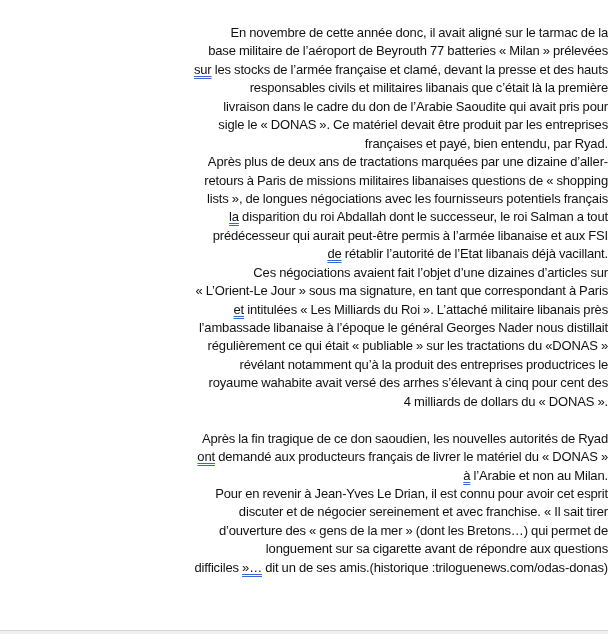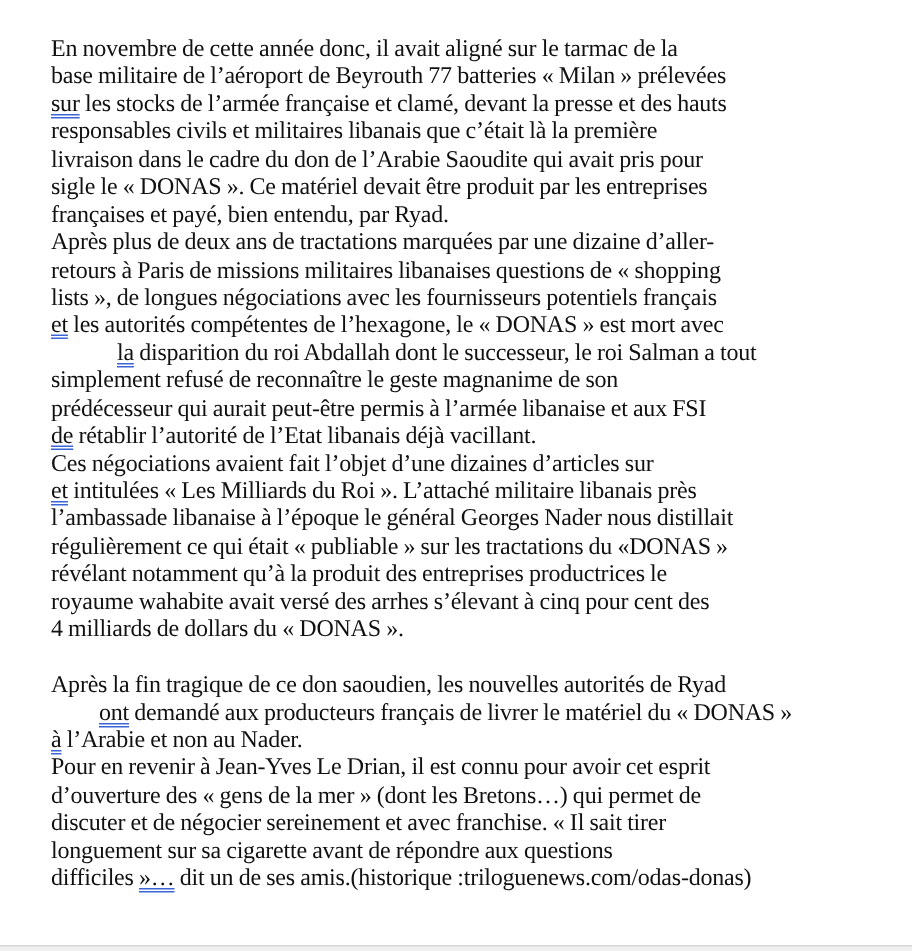--- a/index.html
+++ b/index.html
@@ -3,26 +3,27 @@
   <meta charset="utf-8">
   <style>
     html, body { margin: 0; padding: 0; background: #ffffff; }
     body { width: 608px; height: 634px; overflow: hidden; position: relative; }
     .page {
       position: absolute; left: 0; top: 0; width: 608px; height: 630px;
       background: #ffffff;
     }
     .text {
       position: absolute; left: 34px; top: 24px; width: 574px;
-      font-family: Liberation Serif, serif;
-      font-size: 16px;
+      font-family: Liberation Sans, sans-serif;
+      font-size: 13px;
       line-height: 18.45px;
       color: #111111;
       letter-spacing: -0.15px;
       word-spacing: -0.3px;
+      text-align: right;
     }
     .line { white-space: nowrap; height: 18.45px; }
     .gm {
       text-decoration: underline double #3b64d6;
       text-decoration-thickness: 1px;
       text-underline-offset: 2px;
     }
     .bottom-bar {
       position: absolute; left: 0; top: 630px; width: 608px; height: 4px;
       background: #f0f0f0; border-top: 1px solid #d6d6d6;
@@ -39,43 +40,42 @@
         <div class="line"><span class="gm" style="white-space: pre;">sur</span><span style="white-space: pre;"> les stocks de l’armée française et clamé, devant la presse et des hauts</span></div>
         <div class="line"><span style="white-space: pre;">responsables civils et militaires libanais que c’était là la première</span></div>
         <div class="line"><span style="white-space: pre;">livraison dans le cadre du don de l’Arabie Saoudite qui avait pris pour</span></div>
         <div class="line"><span style="white-space: pre;">sigle le « DONAS ». Ce matériel devait être produit par les entreprises</span></div>
         <div class="line"><span style="white-space: pre;">françaises et payé, bien entendu, par Ryad.</span></div>
       </div>
       <div>
         <div class="line"><span style="white-space: pre;">Après plus de deux ans de tractations marquées par une dizaine d’aller-</span></div>
         <div class="line"><span style="white-space: pre;">retours à Paris de missions militaires libanaises questions de « shopping</span></div>
         <div class="line"><span style="white-space: pre;">lists », de longues négociations avec les fournisseurs potentiels français</span></div>
-        <div class="line"><span class="gm" style="white-space: pre;">et</span><span style="white-space: pre;"> les autorités compétentes de l’hexagone, le « DONAS » est mort avec</span></div>
         <div class="line"><span class="gm" style="white-space: pre; margin-left: 44px;">la</span><span style="white-space: pre;"> disparition du roi Abdallah dont le successeur, le roi Salman a tout</span></div>
-        <div class="line"><span style="white-space: pre;">simplement refusé de reconnaître le geste magnanime de son</span></div>
         <div class="line"><span style="white-space: pre;">prédécesseur qui aurait peut-être permis à l’armée libanaise et aux FSI</span></div>
         <div class="line"><span class="gm" style="white-space: pre;">de</span><span style="white-space: pre;"> rétablir l’autorité de l’Etat libanais déjà vacillant.</span></div>
       </div>
       <div>
         <div class="line"><span style="white-space: pre;">Ces négociations avaient fait l’objet d’une dizaines d’articles sur</span></div>
+        <div class="line"><span style="white-space: pre;">« L’Orient-Le Jour » sous ma signature, en tant que correspondant à Paris</span></div>
         <div class="line"><span class="gm" style="white-space: pre;">et</span><span style="white-space: pre;"> intitulées « Les Milliards du Roi ». L’attaché militaire libanais près</span></div>
         <div class="line"><span style="white-space: pre;">l’ambassade libanaise à l’époque le général Georges Nader nous distillait</span></div>
         <div class="line"><span style="white-space: pre;">régulièrement ce qui était « publiable » sur les tractations du «DONAS »</span></div>
         <div class="line"><span style="white-space: pre;">révélant notamment qu’à la produit des entreprises productrices le</span></div>
         <div class="line"><span style="white-space: pre;">royaume wahabite avait versé des arrhes s’élevant à cinq pour cent des</span></div>
         <div class="line"><span style="white-space: pre;">4 milliards de dollars du « DONAS ».</span></div>
         <div class="line"></div>
       </div>
       <div>
         <div class="line"><span style="white-space: pre;">Après la fin tragique de ce don saoudien, les nouvelles autorités de Ryad</span></div>
         <div class="line"><span class="gm" style="white-space: pre; margin-left: 32px;">ont</span><span style="white-space: pre;"> demandé aux producteurs français de livrer le matériel du « DONAS »</span></div>
-        <div class="line"><span class="gm" style="white-space: pre;">à</span><span style="white-space: pre;"> l’Arabie et non au Nader.</span></div>
+        <div class="line"><span class="gm" style="white-space: pre;">à</span><span style="white-space: pre;"> l’Arabie et non au Milan.</span></div>
       </div>
       <div>
         <div class="line"><span style="white-space: pre;">Pour en revenir à Jean-Yves Le Drian, il est connu pour avoir cet esprit</span></div>
+        <div class="line"><span style="white-space: pre;">discuter et de négocier sereinement et avec franchise. « Il sait tirer</span></div>
         <div class="line"><span style="white-space: pre;">d’ouverture des « gens de la mer » (dont les Bretons…) qui permet de</span></div>
-        <div class="line"><span style="white-space: pre;">discuter et de négocier sereinement et avec franchise. « Il sait tirer</span></div>
         <div class="line"><span style="white-space: pre;">longuement sur sa cigarette avant de répondre aux questions</span></div>
         <div class="line"><span style="white-space: pre;">difficiles </span><span class="gm" style="white-space: pre;">»…</span><span style="white-space: pre;"> dit un de ses amis.(historique :triloguenews.com/odas-donas)</span></div>
       </div>
     </div>
 </div>
 <div class="bottom-bar"></div>
 
 </body></html>

